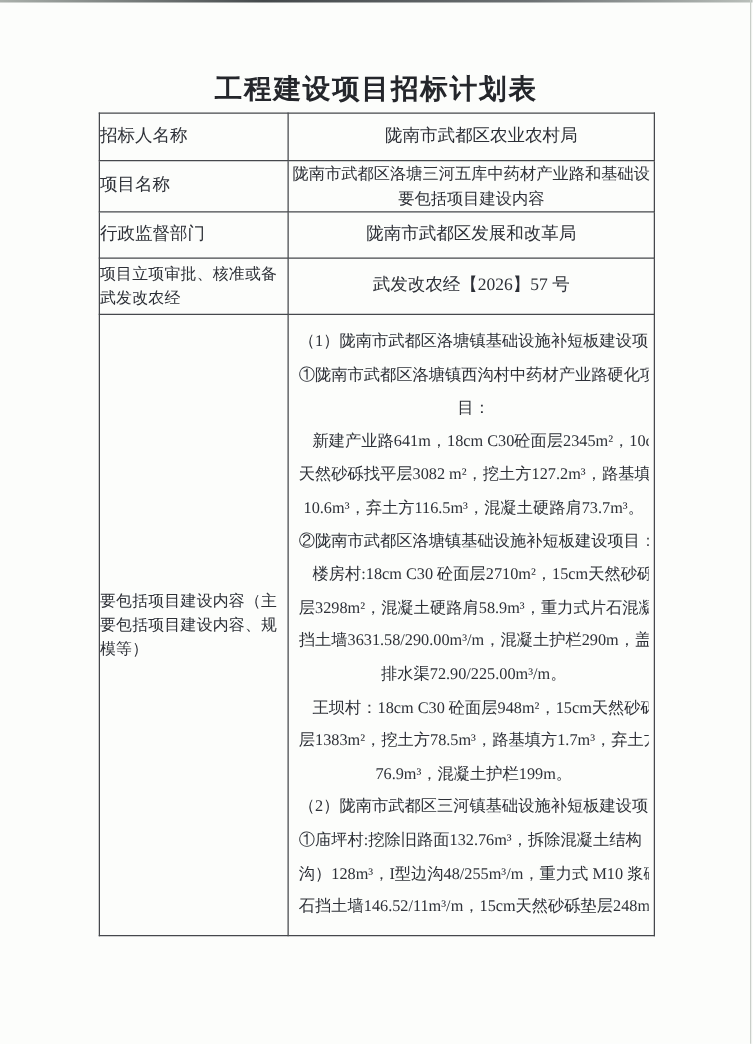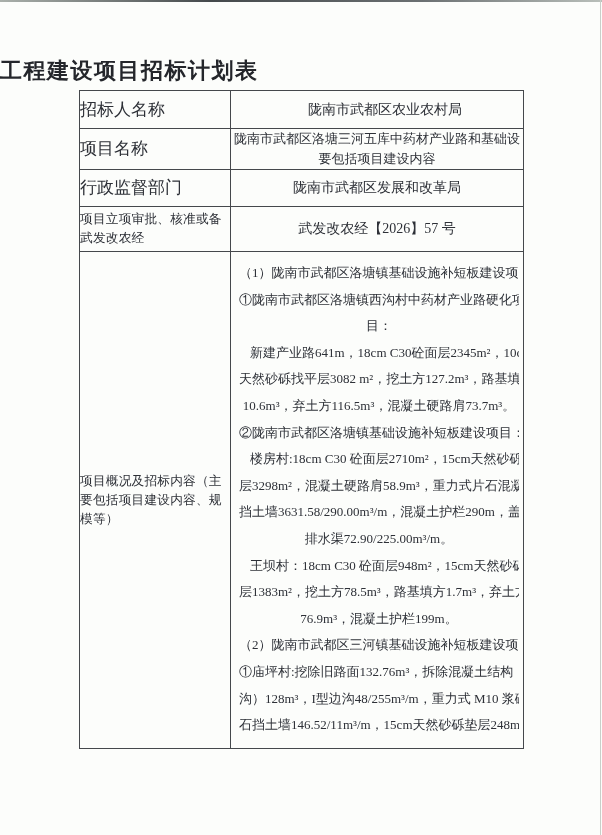--- a/index.html
+++ b/index.html
@@ -30,21 +30,21 @@
     position: absolute;
     top: 0; right: 1px;
     width: 1px; height: 835px;
     background: #c9cfc9;
   }
   .doc-title {
     position: absolute;
     top: 56px; left: 0;
     width: 602px;
     margin: 0;
-    text-align: left;
+    text-align: center;
     font-size: 22px;
     font-weight: bold;
     letter-spacing: 1.5px;
     color: #24262b;
   }
   table.bid-table {
     position: absolute;
     left: 79px; top: 90px;
     width: 444px;
     border-collapse: collapse;
@@ -60,21 +60,21 @@
   .bid-table col.c-value { width: 293px; }
 
   .bid-table tr:nth-child(1) td { height: 37px; }
   .bid-table tr:nth-child(2) td { height: 40px; }
   .bid-table tr:nth-child(3) td { height: 36px; }
   .bid-table tr:nth-child(4) td { height: 44px; }
   .bid-table tr:nth-child(5) td { height: 488px; }
 
   .label-cell { padding-left: 9px; }
   .label-line {
-    font-size: 17px;
+    font-size: 14px;
     line-height: 20px;
     white-space: nowrap;
     color: #2d3037;
   }
   .bid-table tr:nth-child(4) .label-line,
   .bid-table tr:nth-child(5) .label-line {
     font-size: 12.7px;
     line-height: 19px;
     letter-spacing: 0.2px;
   }
@@ -144,21 +144,21 @@
     <td class="label-cell">
             <div class="label-line">项目立项审批、核准或备</div>
             <div class="label-line">武发改农经</div>
           </td>
     <td class="value-cell">
             <div class="value-line">武发改农经【2026】57 号</div>
           </td>
   </tr>
         <tr class="table-row">
     <td class="label-cell">
-            <div class="label-line">项目概况及招标内容（主</div>
+            <div class="label-line">要包括项目建设内容（主</div>
             <div class="label-line">要包括项目建设内容、规</div>
             <div class="label-line">模等）</div>
           </td>
     <td class="value-cell content-cell">
             <div class="content-line">（1）陇南市武都区洛塘镇基础设施补短板建设项目</div>
             <div class="content-line">①陇南市武都区洛塘镇西沟村中药材产业路硬化项</div>
             <div class="content-line">目：</div>
             <div class="content-line indent">新建产业路641m，18cm C30砼面层2345m²，10cm</div>
             <div class="content-line">天然砂砾找平层3082 m²，挖土方127.2m³，路基填方</div>
             <div class="content-line">10.6m³，弃土方116.5m³，混凝土硬路肩73.7m³。</div>

